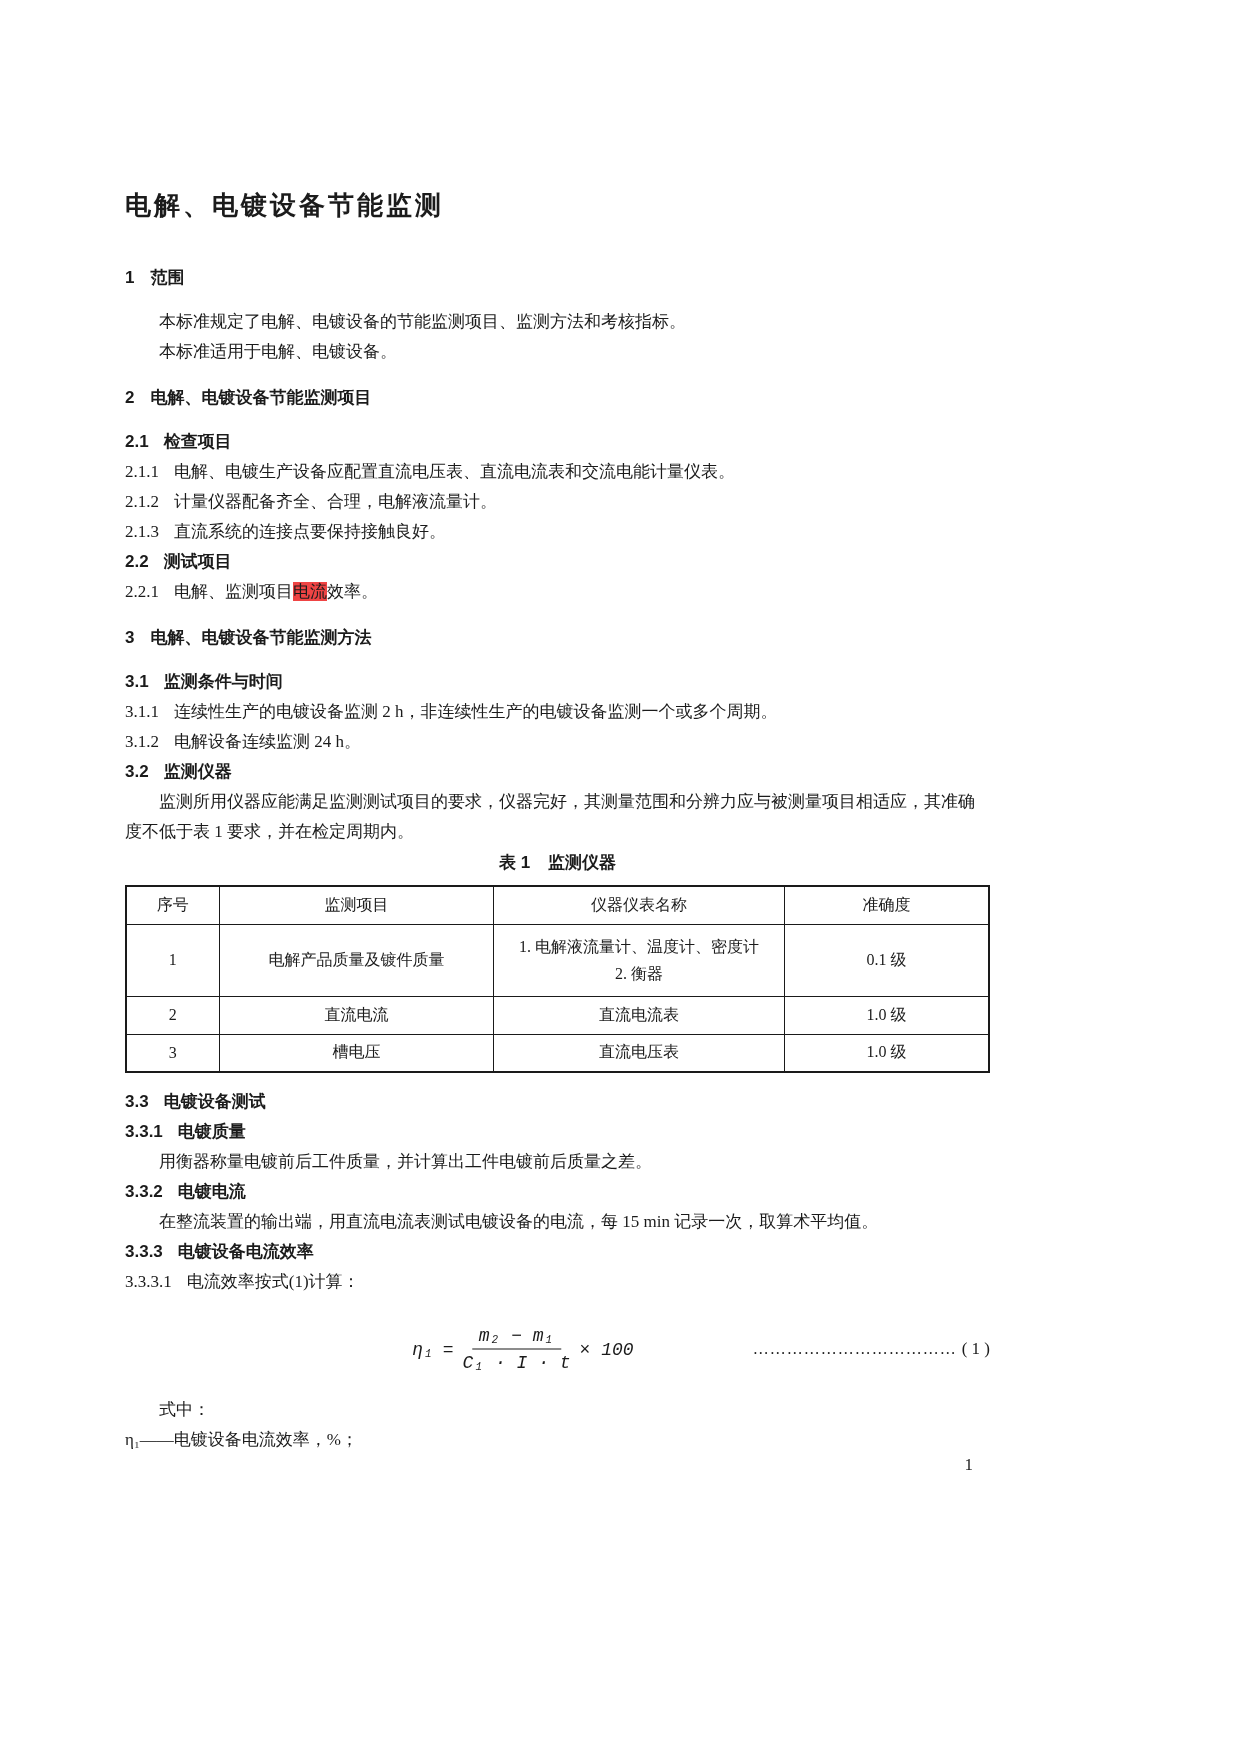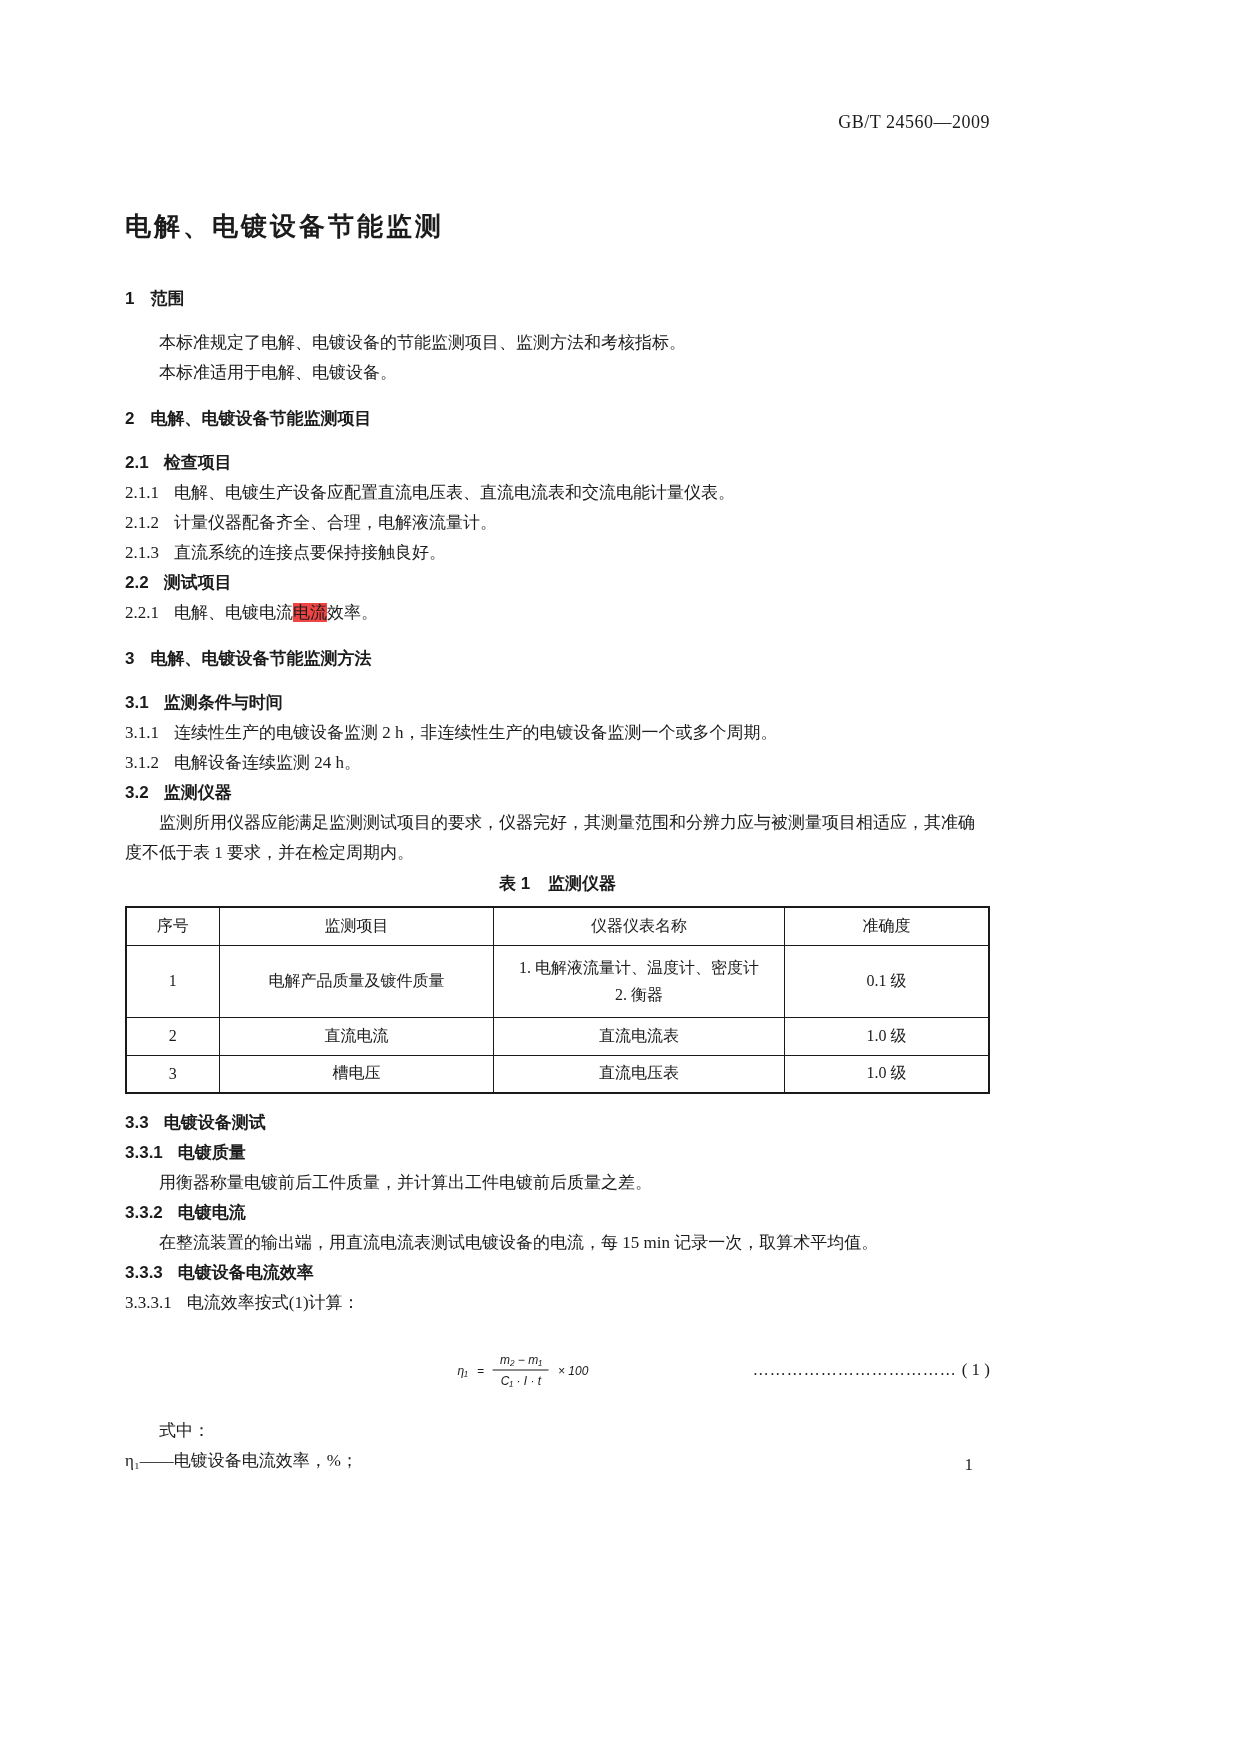--- a/index.html
+++ b/index.html
@@ -77,23 +77,23 @@
   .formula-row {
     position: relative;
     height: 76px;
     margin: 14px 0 8px 0;
   }
   .formula {
     position: absolute;
     left: 46%;
     top: 50%;
     transform: translate(-50%, -50%);
-    font-family: Liberation Sans, sans-serif;
+    font-family: Liberation Mono, monospace;
     font-style: italic;
-    font-size: 12px;
+    font-size: 18px;
     display: flex;
     align-items: center;
     gap: 9px;
     white-space: nowrap;
   }
   .frac {
     display: inline-flex;
     flex-direction: column;
     align-items: center;
   }
@@ -115,21 +115,20 @@
     top: 1455px;
     right: 268px;
     font-size: 17px;
   }
 </style>
 </head>
 <body>
 
 <div class="page">
 
-  <div class="doc-number">GB/T 24560—2009</div>
 
   <div class="doc-title">电解、电镀设备节能监测</div>
 
   <div class="sec-heading">
     <span class="hnum">1</span><span>范围</span>
   </div>
   <p class="body-p indent">本标准规定了电解、电镀设备的节能监测项目、监测方法和考核指标。</p>
   <p class="body-p indent">本标准适用于电解、电镀设备。</p>
 
   <div class="sec-heading">
@@ -145,21 +144,21 @@
   <p class="body-p">
     <span class="cnum">2.1.2</span><span>计量仪器配备齐全、合理，电解液流量计。</span>
   </p>
   <p class="body-p">
     <span class="cnum">2.1.3</span><span>直流系统的连接点要保持接触良好。</span>
   </p>
   <p class="body-p sub-heading">
     <span class="cnum">2.2</span><span>测试项目</span>
   </p>
   <p class="body-p">
-    <span class="cnum">2.2.1</span><span><span>电解、电镀电流</span><span class="hl">电流</span><span>效率。</span></span>
+    <span class="cnum">2.2.1</span><span><span>电解、监测项目</span><span class="hl">电流</span><span>效率。</span></span>
   </p>
 
   <div class="sec-heading">
     <span class="hnum">3</span><span>电解、电镀设备节能监测方法</span>
   </div>
 
   <p class="body-p sub-heading">
     <span class="cnum">3.1</span><span>监测条件与时间</span>
   </p>
   <p class="body-p">

